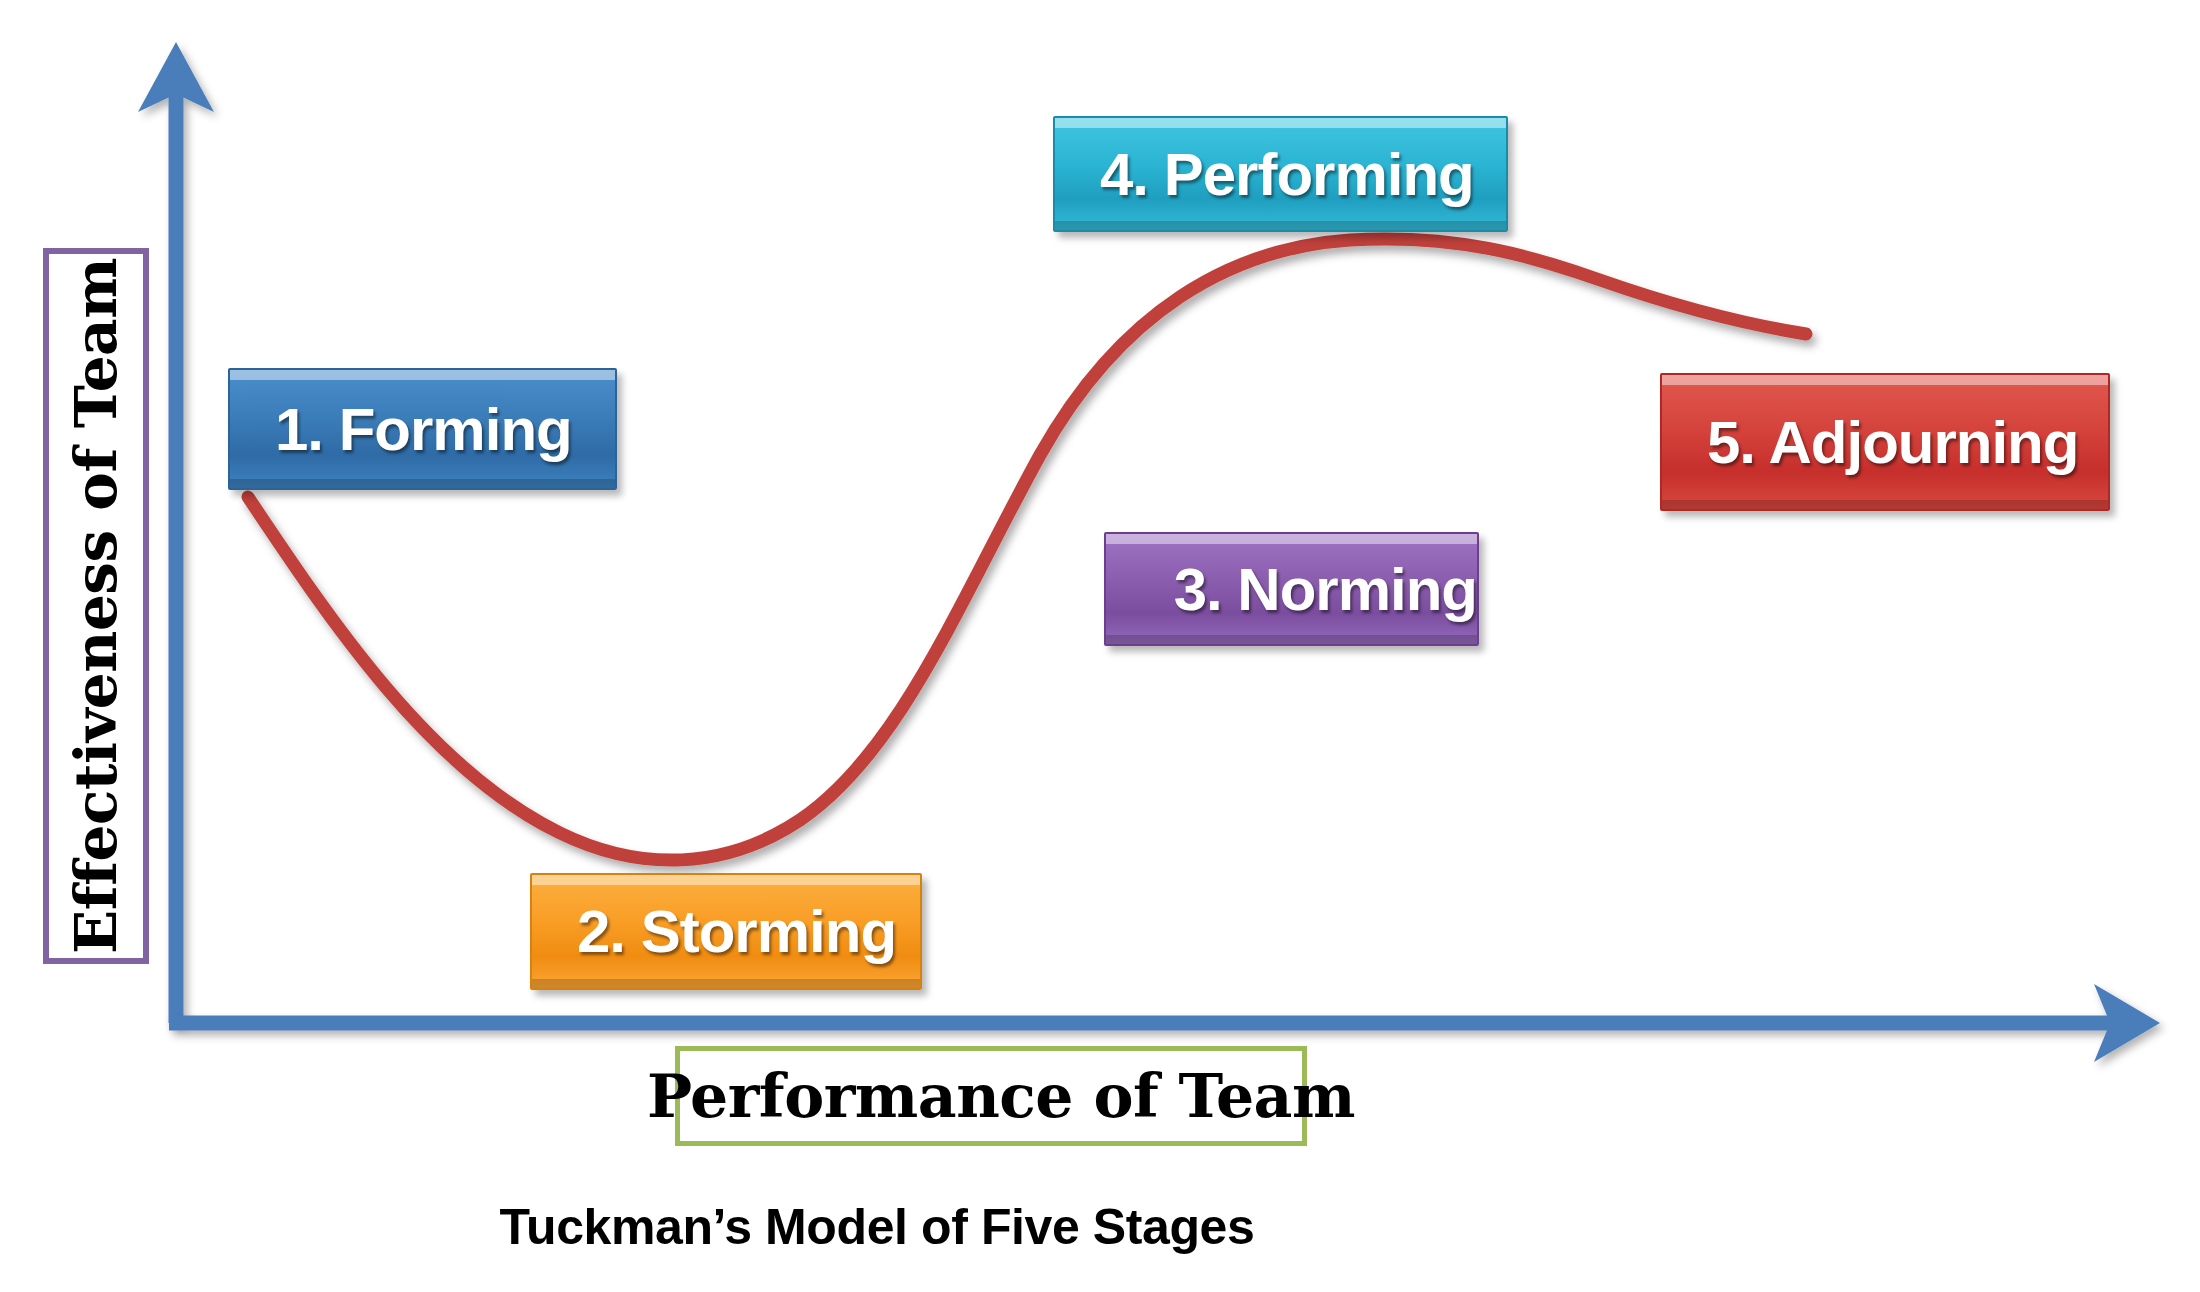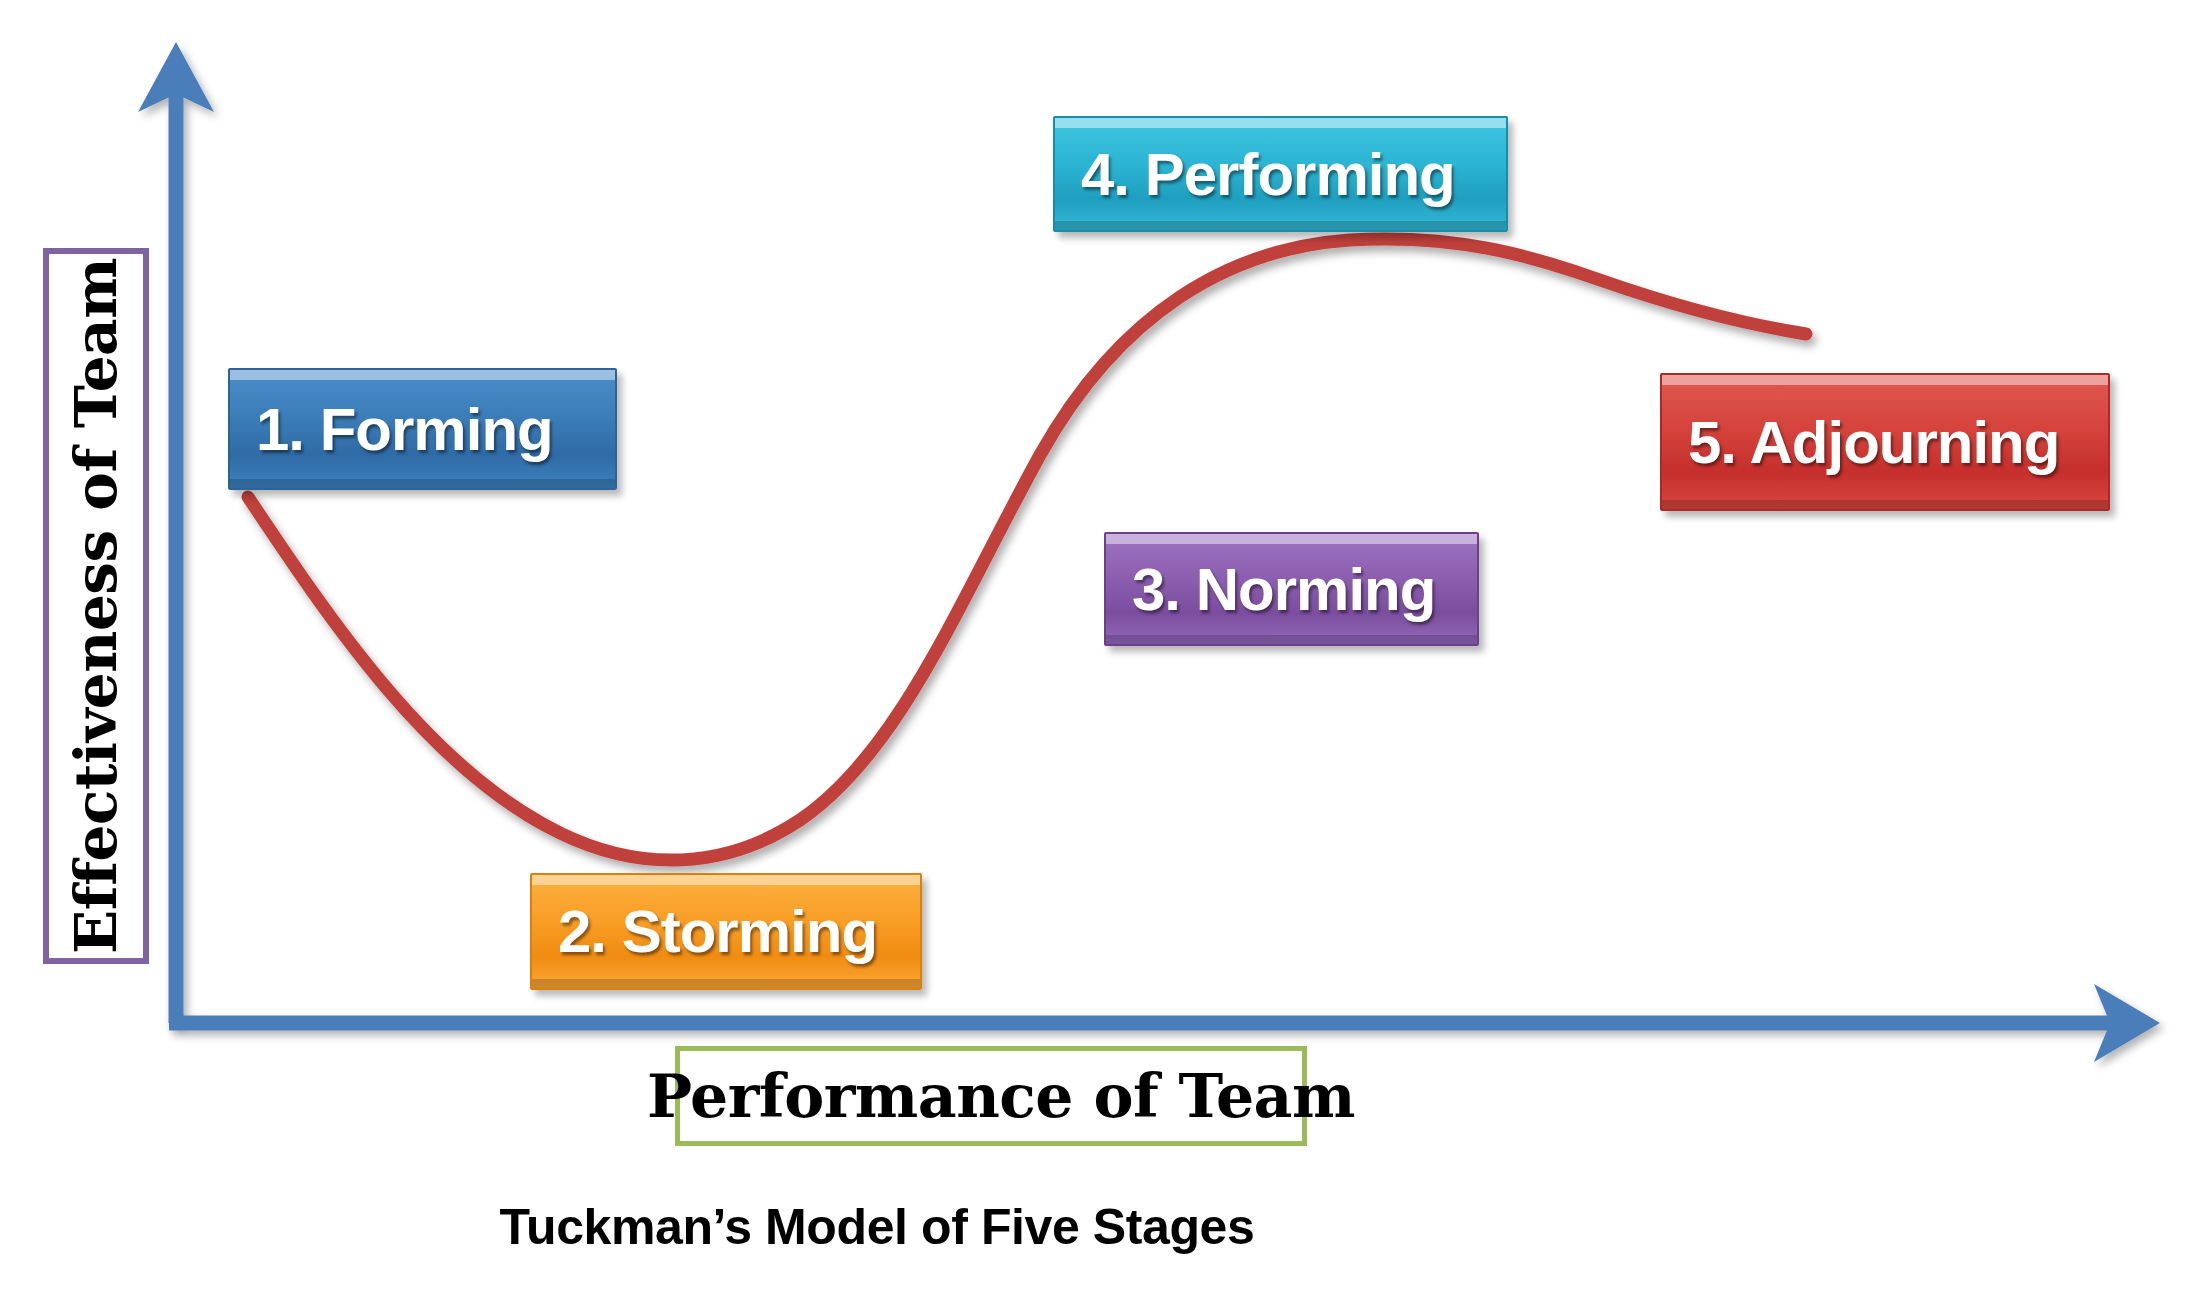--- a/index.html
+++ b/index.html
@@ -100,20 +100,21 @@
   }
   .stage-box .stage-label {
     color: #ffffff;
     font-family: "Liberation Sans", sans-serif;
     font-weight: bold;
     font-size: 60px;
     letter-spacing: -1px;
     white-space: nowrap;
     padding-left: 26px;
     text-shadow: 2px 3px 3px rgba(0,0,0,0.45);
+    margin-left: 19px;
   }
   
   .stage-box::before {
     content: "";
     position: absolute;
     left: 0; top: 0; right: 0;
     height: 10px;
     background: rgba(255,255,255,0.45);
     pointer-events: none;
   }
@@ -136,20 +137,21 @@
     left: 530px; top: 873px;
     width: 392px; height: 117px;
     background: linear-gradient(180deg, #fbb040 0%, #f99d25 42%, #f08c11 72%, #fba636 100%);
     border: 2px solid #d8820d;
   }
   #stage-box-3 {
     left: 1104px; top: 532px;
     width: 375px; height: 114px;
     background: linear-gradient(180deg, #9e74c4 0%, #8b5dae 42%, #7b4d9e 72%, #9369bb 100%);
     border: 2px solid #6b3f8c;
+    justify-content: flex-end;
   }
   #stage-box-4 {
     left: 1053px; top: 116px;
     width: 455px; height: 116px;
     background: linear-gradient(180deg, #3fc6e0 0%, #2bb4d3 42%, #1f9fc0 72%, #35b9d6 100%);
     border: 2px solid #1a8ba9;
   }
   #stage-box-5 {
     left: 1660px; top: 373px;
     width: 450px; height: 138px;

